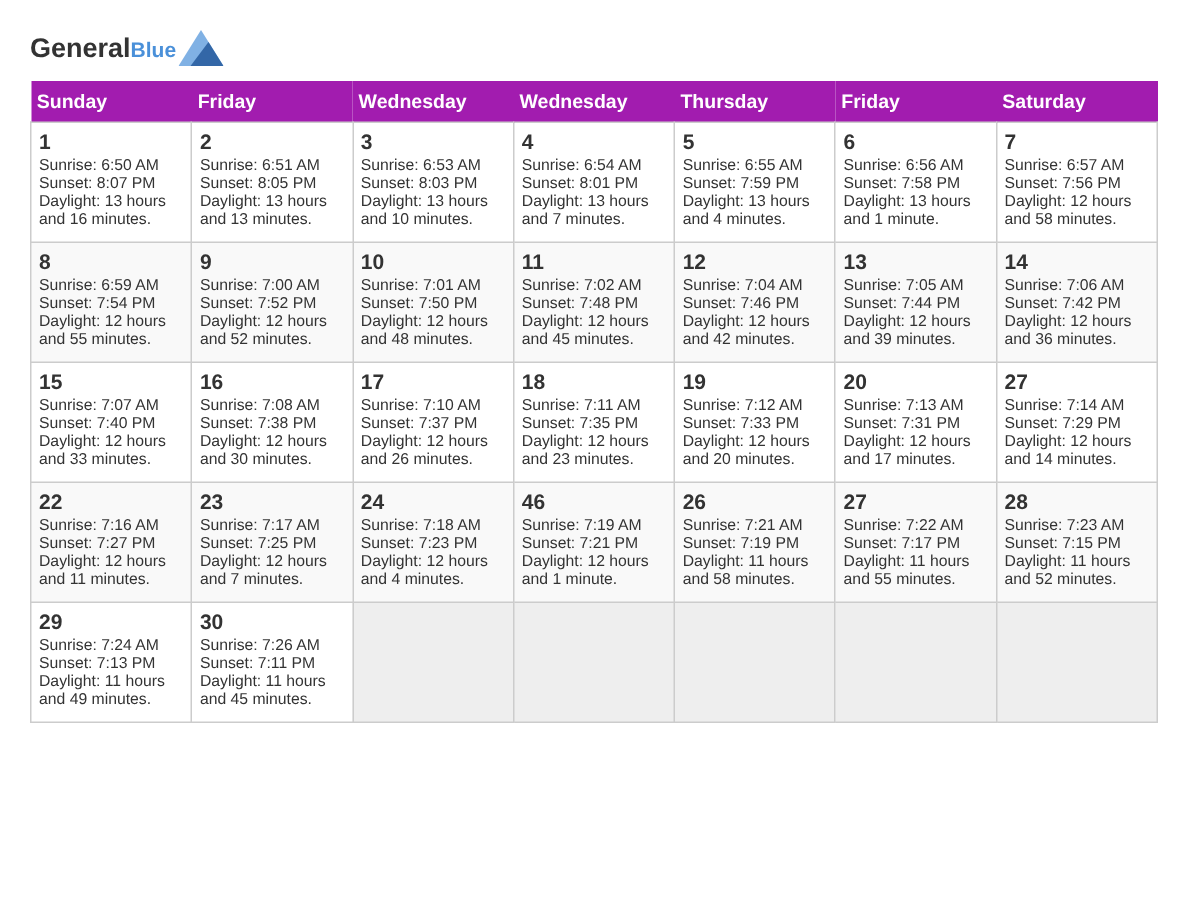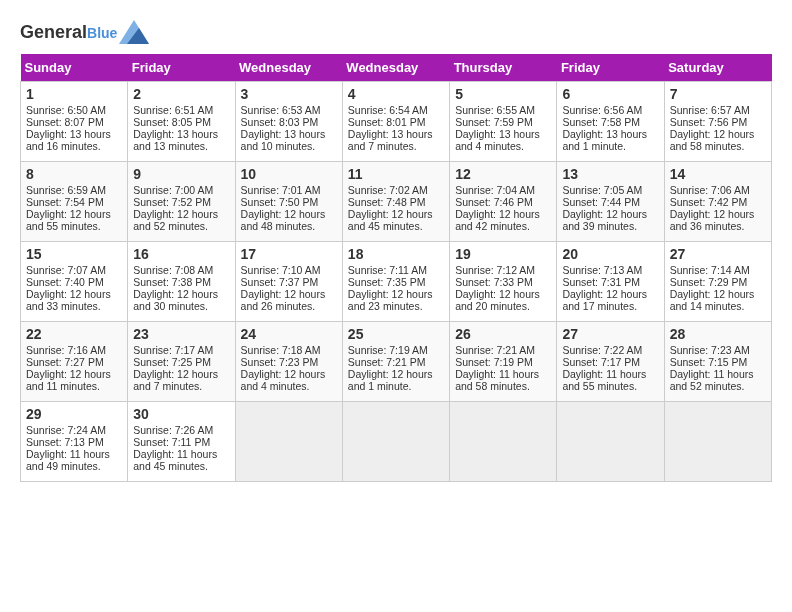--- a/index.html
+++ b/index.html
@@ -218,21 +218,21 @@
       </td>
       <td>
         <span class="day-number">23</span>
         Sunrise: 7:17 AM<br>Sunset: 7:25 PM<br>Daylight: 12 hours and 7 minutes.
       </td>
       <td>
         <span class="day-number">24</span>
         Sunrise: 7:18 AM<br>Sunset: 7:23 PM<br>Daylight: 12 hours and 4 minutes.
       </td>
       <td>
-        <span class="day-number">25</span>
+        <span class="day-number">46</span>
         Sunrise: 7:19 AM<br>Sunset: 7:21 PM<br>Daylight: 12 hours and 1 minute.
       </td>
       <td>
         <span class="day-number">26</span>
         Sunrise: 7:21 AM<br>Sunset: 7:19 PM<br>Daylight: 11 hours and 58 minutes.
       </td>
       <td>
         <span class="day-number">27</span>
         Sunrise: 7:22 AM<br>Sunset: 7:17 PM<br>Daylight: 11 hours and 55 minutes.
       </td>

